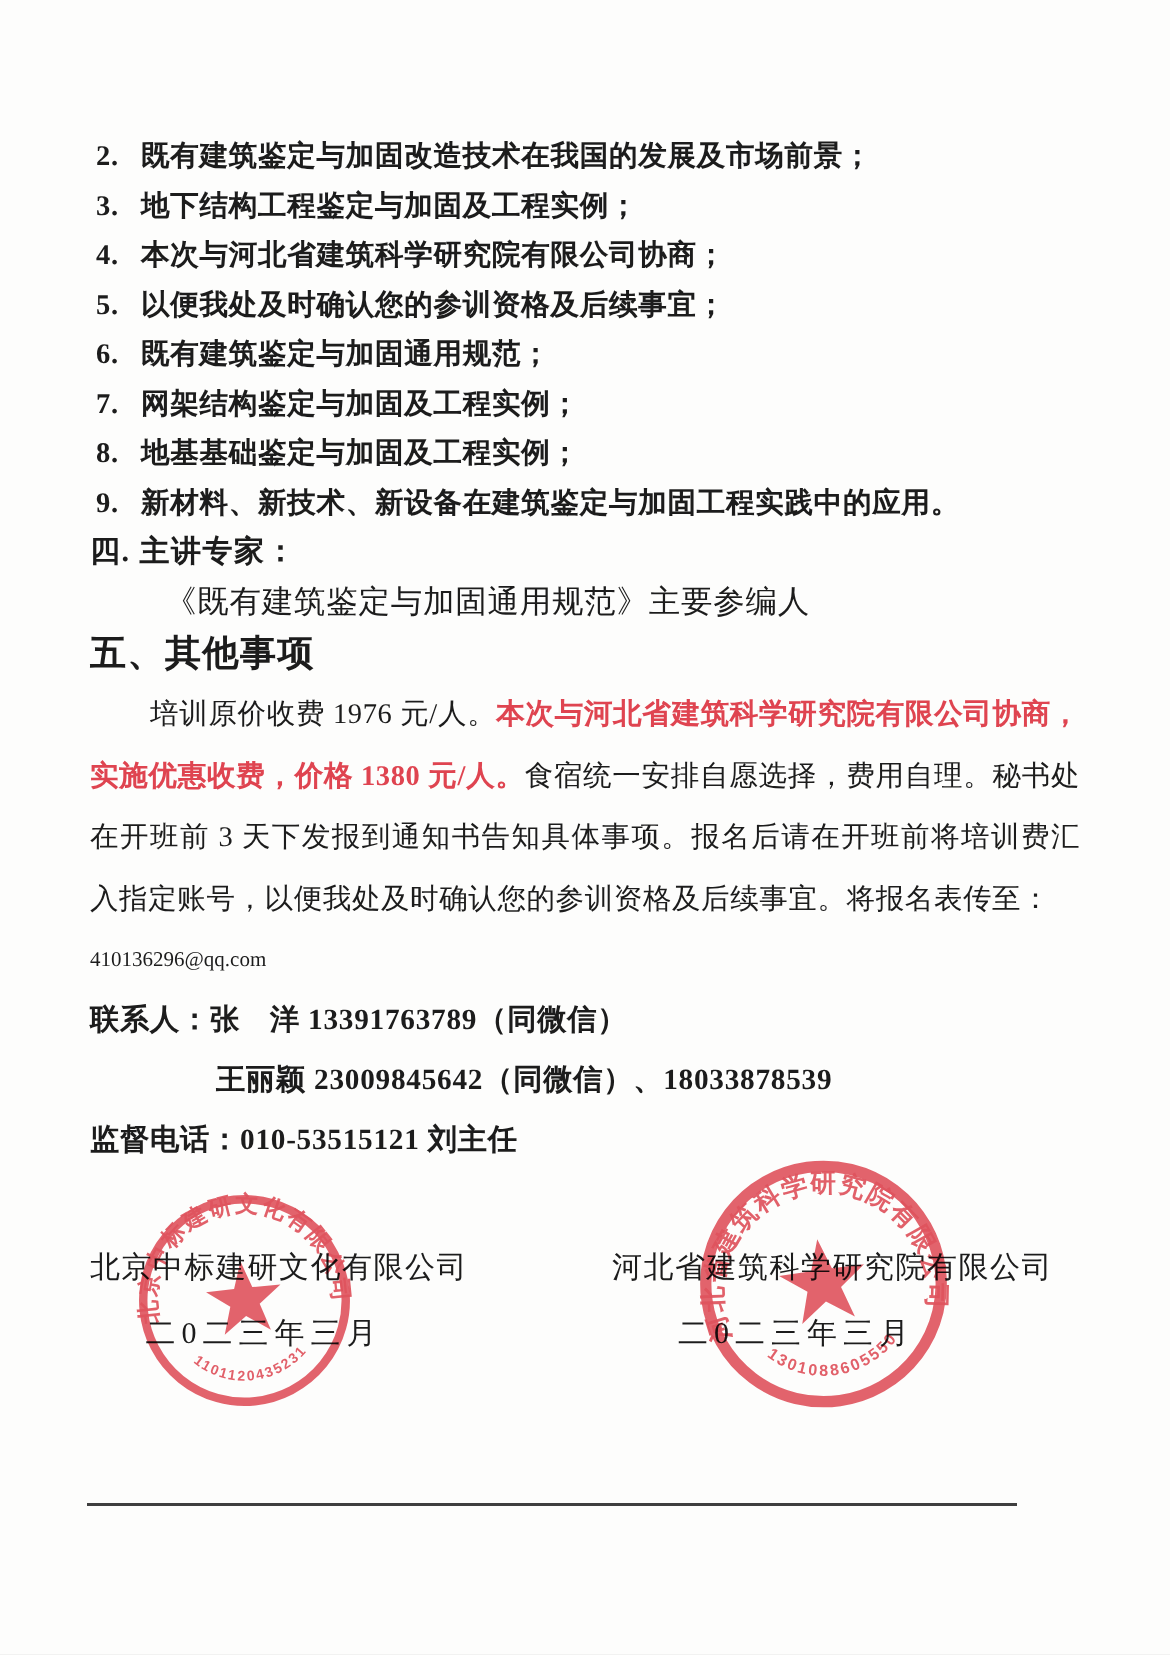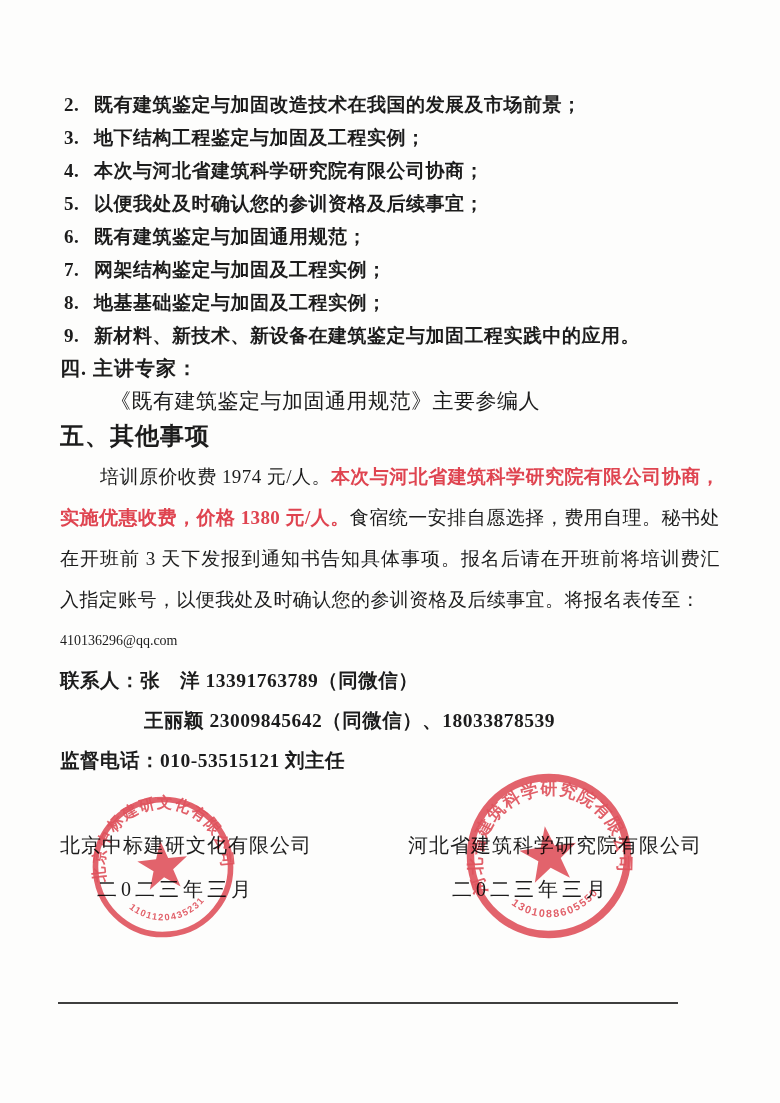--- a/index.html
+++ b/index.html
@@ -132,21 +132,21 @@
     <div class="list-row">
       <span class="list-num">9.</span>
       <span>新材料、新技术、新设备在建筑鉴定与加固工程实践中的应用。</span>
     </div>
 
     <div class="heading4">四. 主讲专家：</div>
     <div class="expert-line">《既有建筑鉴定与加固通用规范》主要参编人</div>
 
     <div class="heading5">五、其他事项</div>
 
-    <p class="fees-para"><span>培训原价收费 1974 元/人。</span><span class="red-bold">本次与河北省建筑科学研究院有限公司协商，实施优惠收费，价格 1380 元/人。</span><span>食宿统一安排自愿选择，费用自理。秘书处在开班前 3 天下发报到通知书告知具体事项。报名后请在开班前将培训费汇入指定账号，以便我处及时确认您的参训资格及后续事宜。将报名表传至：</span></p>
+    <p class="fees-para"><span>培训原价收费 1976 元/人。</span><span class="red-bold">本次与河北省建筑科学研究院有限公司协商，实施优惠收费，价格 1380 元/人。</span><span>食宿统一安排自愿选择，费用自理。秘书处在开班前 3 天下发报到通知书告知具体事项。报名后请在开班前将培训费汇入指定账号，以便我处及时确认您的参训资格及后续事宜。将报名表传至：</span></p>
 
     <div class="email-line">410136296@qq.com</div>
 
     <div class="contact-line">联系人：张　洋 13391763789（同微信）</div>
     <div class="contact-line indent2">王丽颖 23009845642（同微信）、18033878539</div>
     <div class="contact-line">监督电话：010-53515121 刘主任</div>
 
   </div>
 
   <div class="sig-company" style="left:60px;top:832px;">北京中标建研文化有限公司</div>

